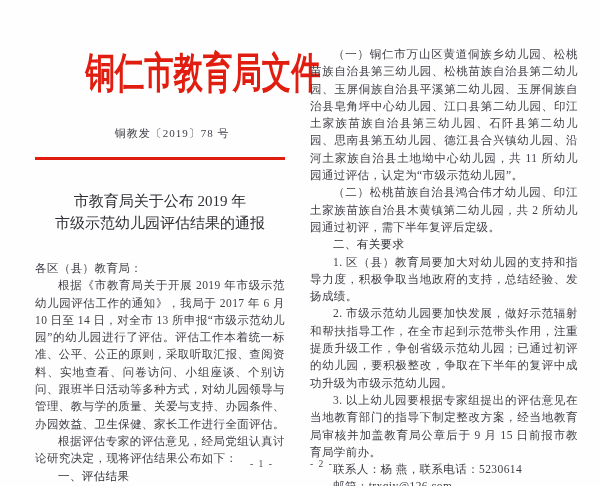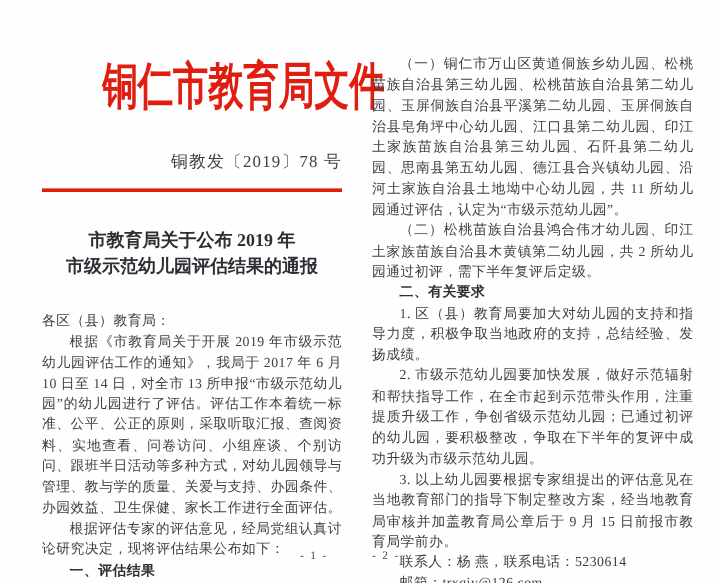--- a/index.html
+++ b/index.html
@@ -21,46 +21,46 @@
     text-align:right; white-space:nowrap;
   }
   .masthead span {
     display:inline-block;
     font-size:42px; font-weight:bold; line-height:1.1;
     transform:scaleX(0.70);
     transform-origin:50% 50%;
     letter-spacing:0px;
   }
   .doc-no {
-    position:absolute; top:126px; left:0; width:100%;
-    text-align:right; font-size:14px; letter-spacing:1px;
+    position:absolute; top:126px; left:12px; width:100%;
+    text-align:center; font-size:11px; letter-spacing:1px;
     color:#3d3d45;
   }
   .red-rule {
     position:absolute; top:157px; left:0; width:100%; height:3px;
     border:0;
   }
   .doc-title {
     position:absolute; top:190px; left:0; width:100%;
-    text-align:center; font-weight:bold;
+    text-align:center; font-weight:normal;
     font-size:15px; line-height:22px; color:#2e2e34;
   }
 
   
   .body-text {
     position:absolute; left:0; width:100%;
     font-size:11.5px; line-height:17.3px;
     text-align:justify; color:#3d3d45;
     letter-spacing:0.4px;
   }
   #page1 .body-text { top:260px; }
   #page2 .body-text { top:46px; }
   .body-text p { text-indent:2em; }
   .body-text p.no-indent { text-indent:0; }
-  .body-text p.bold { font-weight:bold; color:#2e2e34; }
+  .body-text p.bold { font-weight:normal; color:#2e2e34; }
 
   
   .page-num {
     position:absolute; top:459px;
     font-size:9.5px; letter-spacing:1.5px; color:#45454b;
   }
   #pn1 { left:250px; }
   #pn2 { left:310px; }
 </style>
 </head>

